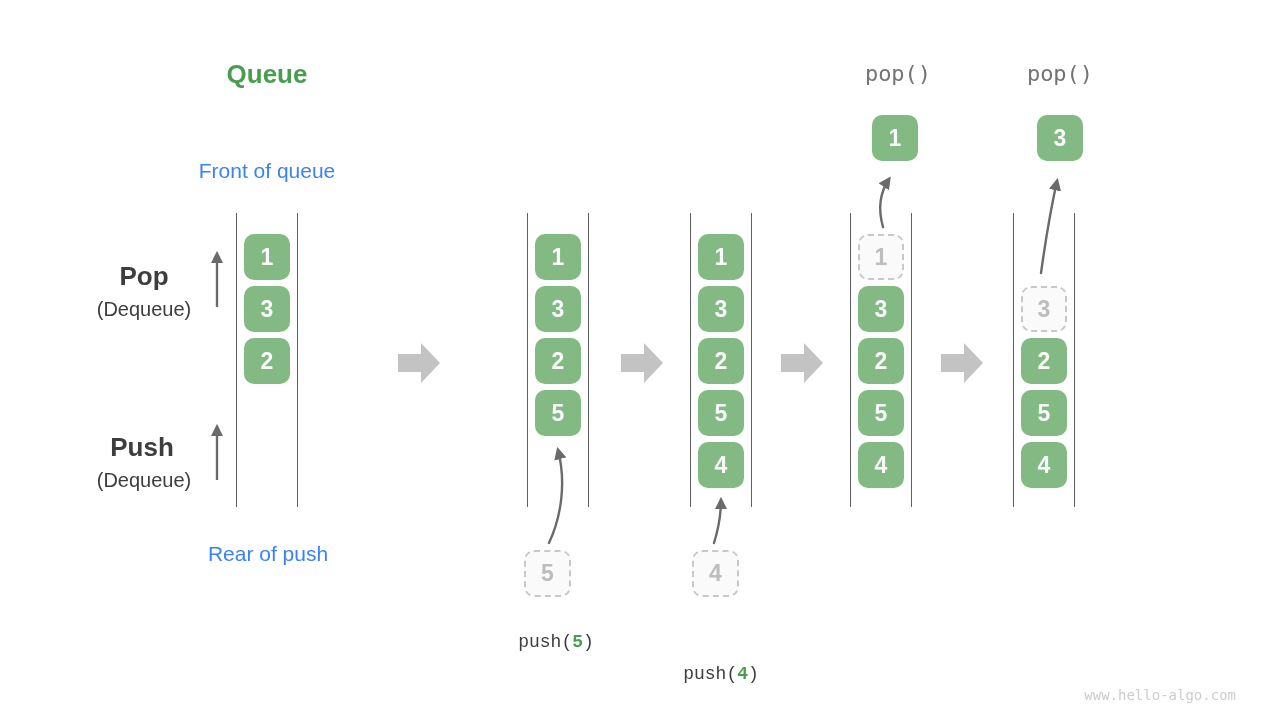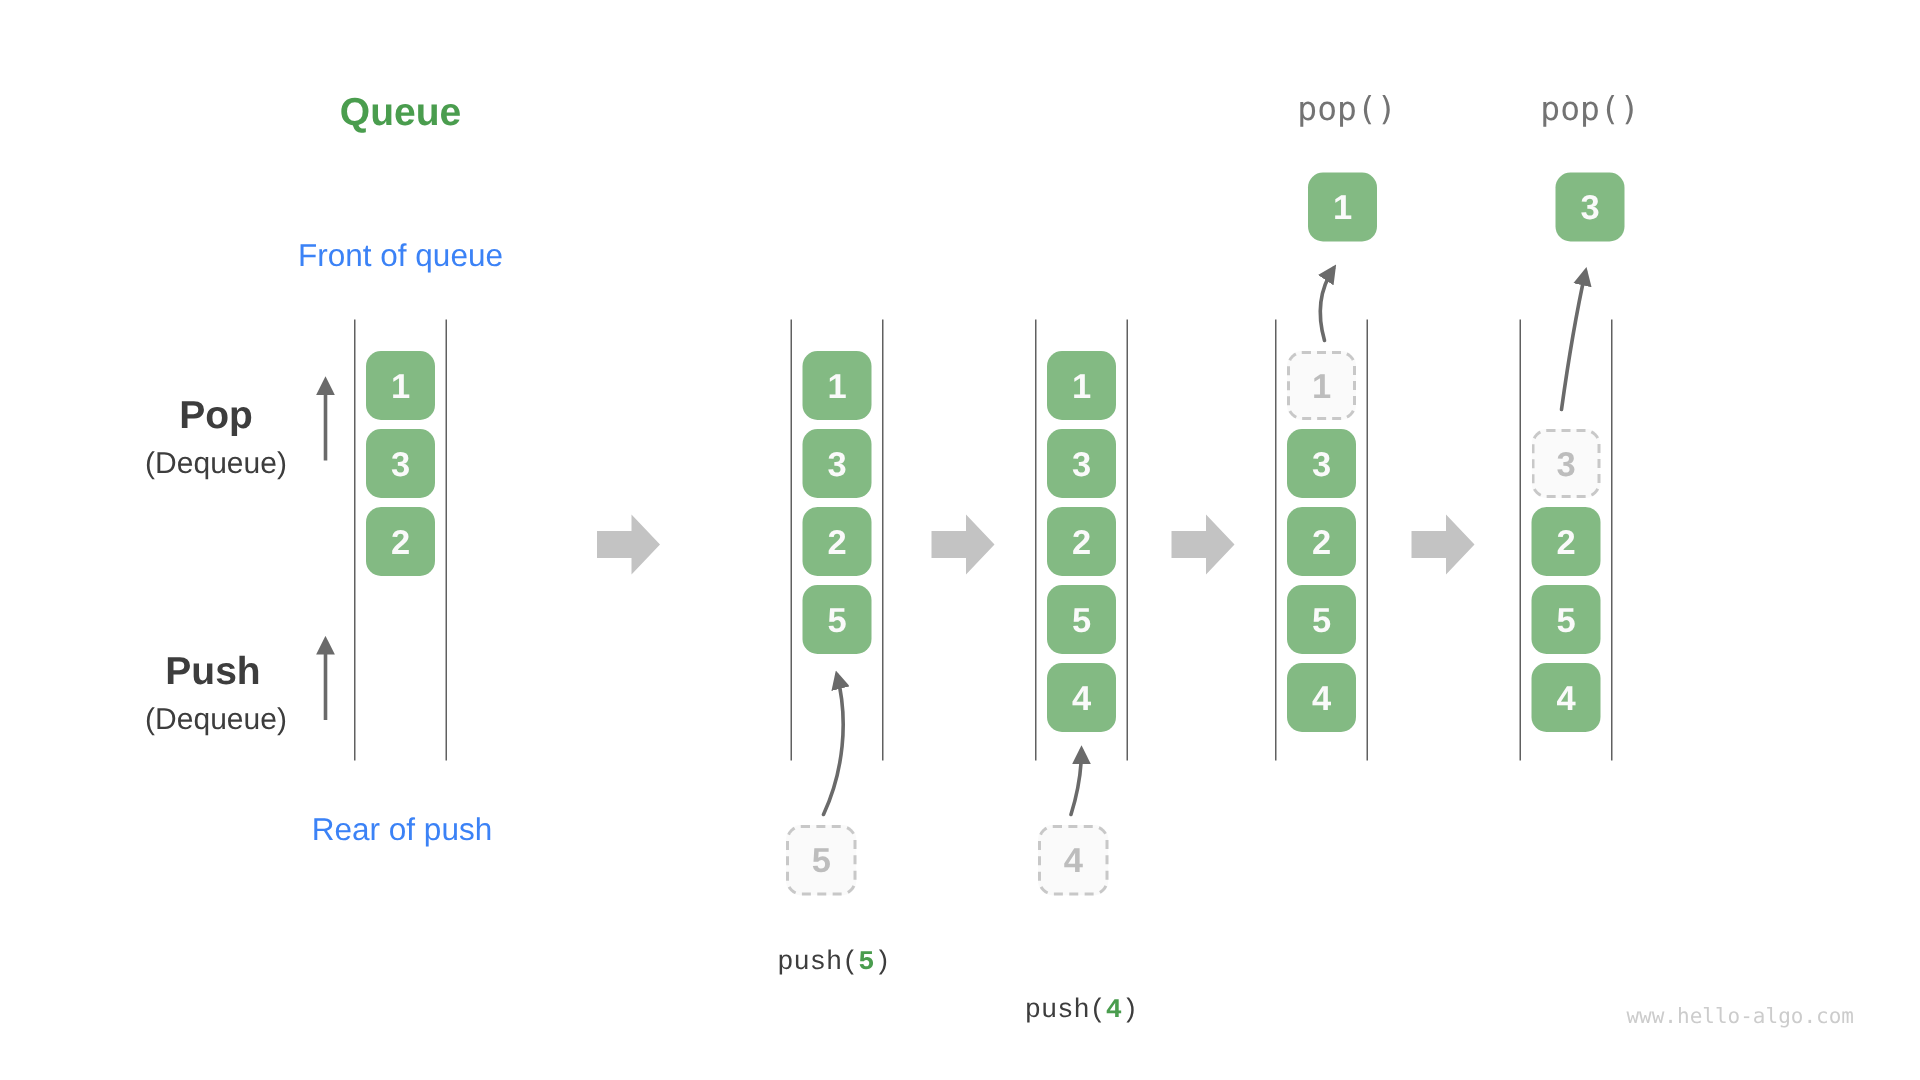--- a/index.html
+++ b/index.html
@@ -110,21 +110,21 @@
     <div class="cell solid r3">5</div>
     <div class="cell solid r4">4</div>
   </div>
 
   <div class="staged" style="left:524px;top:550px;">5</div>
   <div class="staged" style="left:692px;top:550px;">4</div>
 
   <div class="abs cxy code" style="left:556px;top:632px;"><span>push(</span><span class="arg">5</span><span>)</span></div>
   <div class="abs cxy code" style="left:721px;top:664px;"><span>push(</span><span class="arg">4</span><span>)</span></div>
 
-  <div class="abs watermark" style="right:44px;top:670px;text-align:center;">www.hello-algo.com</div>
+  <div class="abs watermark" style="right:44px;top:687px;text-align:center;">www.hello-algo.com</div>
 
   <svg class="overlay" width="1280" height="720" viewBox="0 0 1280 720">
     <defs>
       <marker id="ah" viewBox="0 0 10 10" refX="7.5" refY="5" markerWidth="5.2" markerHeight="5.2" orient="auto-start-reverse">
         <path d="M0 0 L10 5 L0 10 z" fill="#6a6a6a"></path>
       </marker>
     </defs>
 
     <path d="M217 307 L217 254" fill="none" stroke="#6a6a6a" stroke-width="2.4" marker-end="url(#ah)"></path>
     <path d="M217 480 L217 427" fill="none" stroke="#6a6a6a" stroke-width="2.4" marker-end="url(#ah)"></path>

